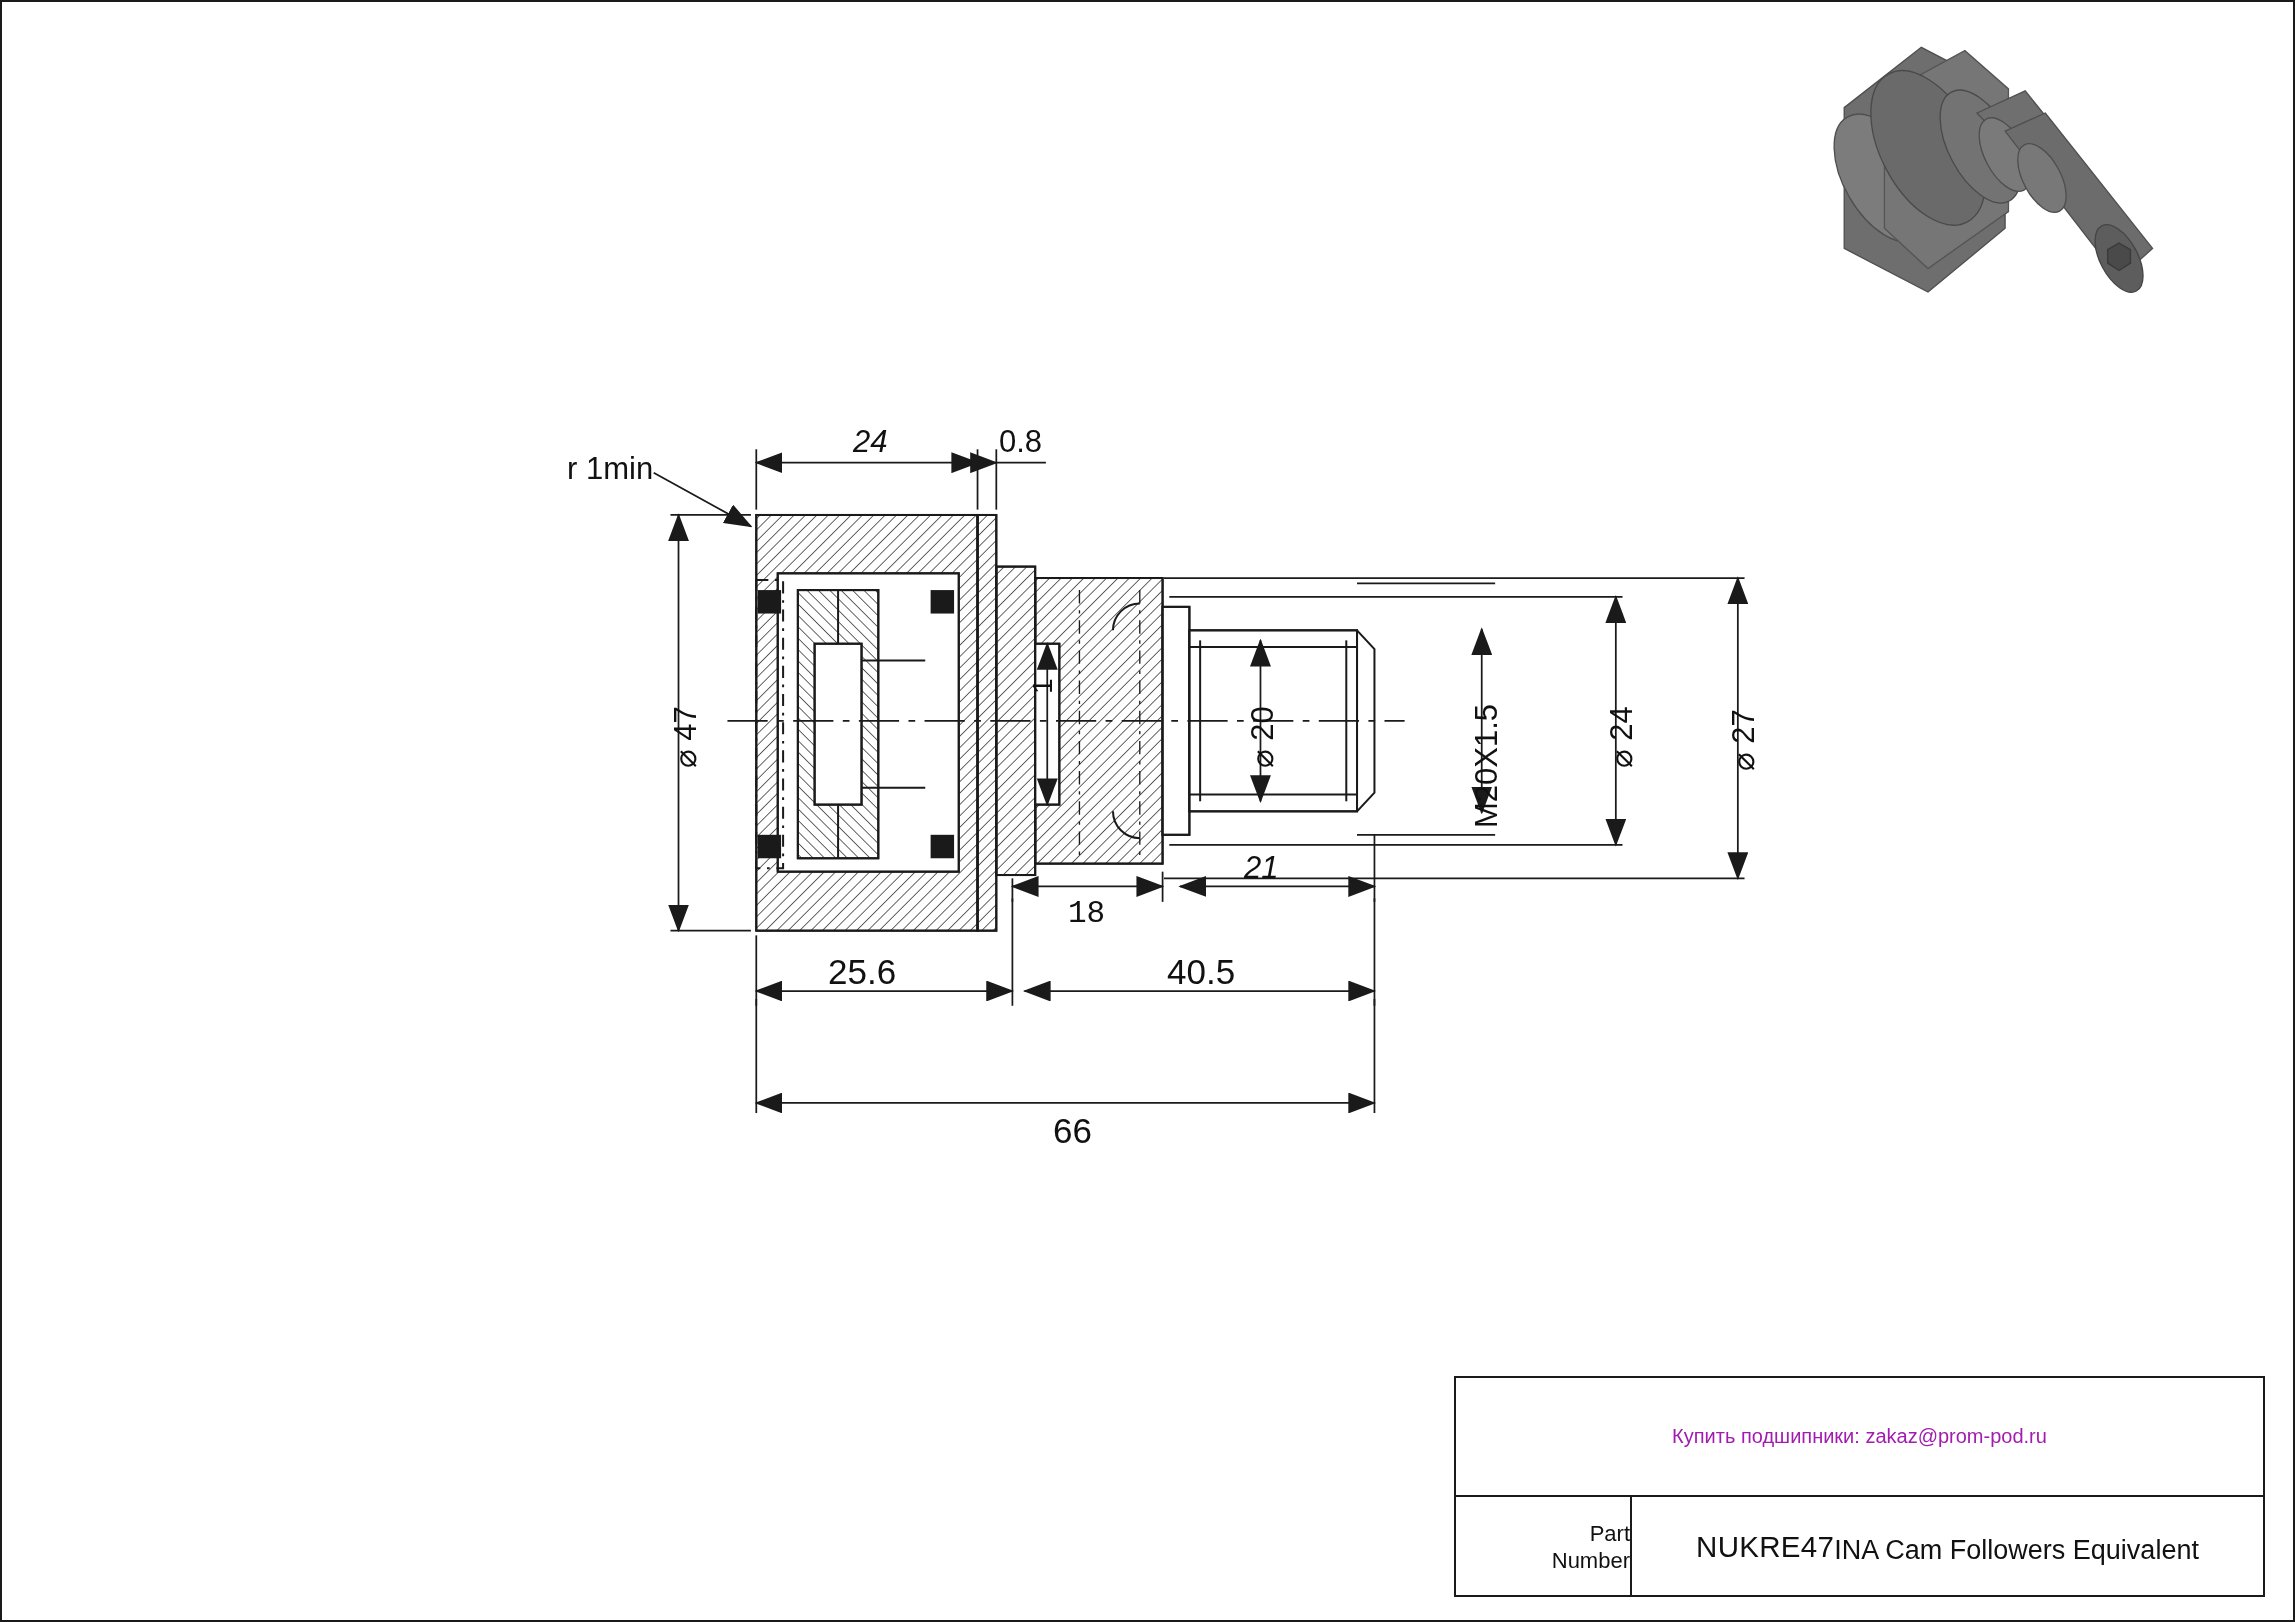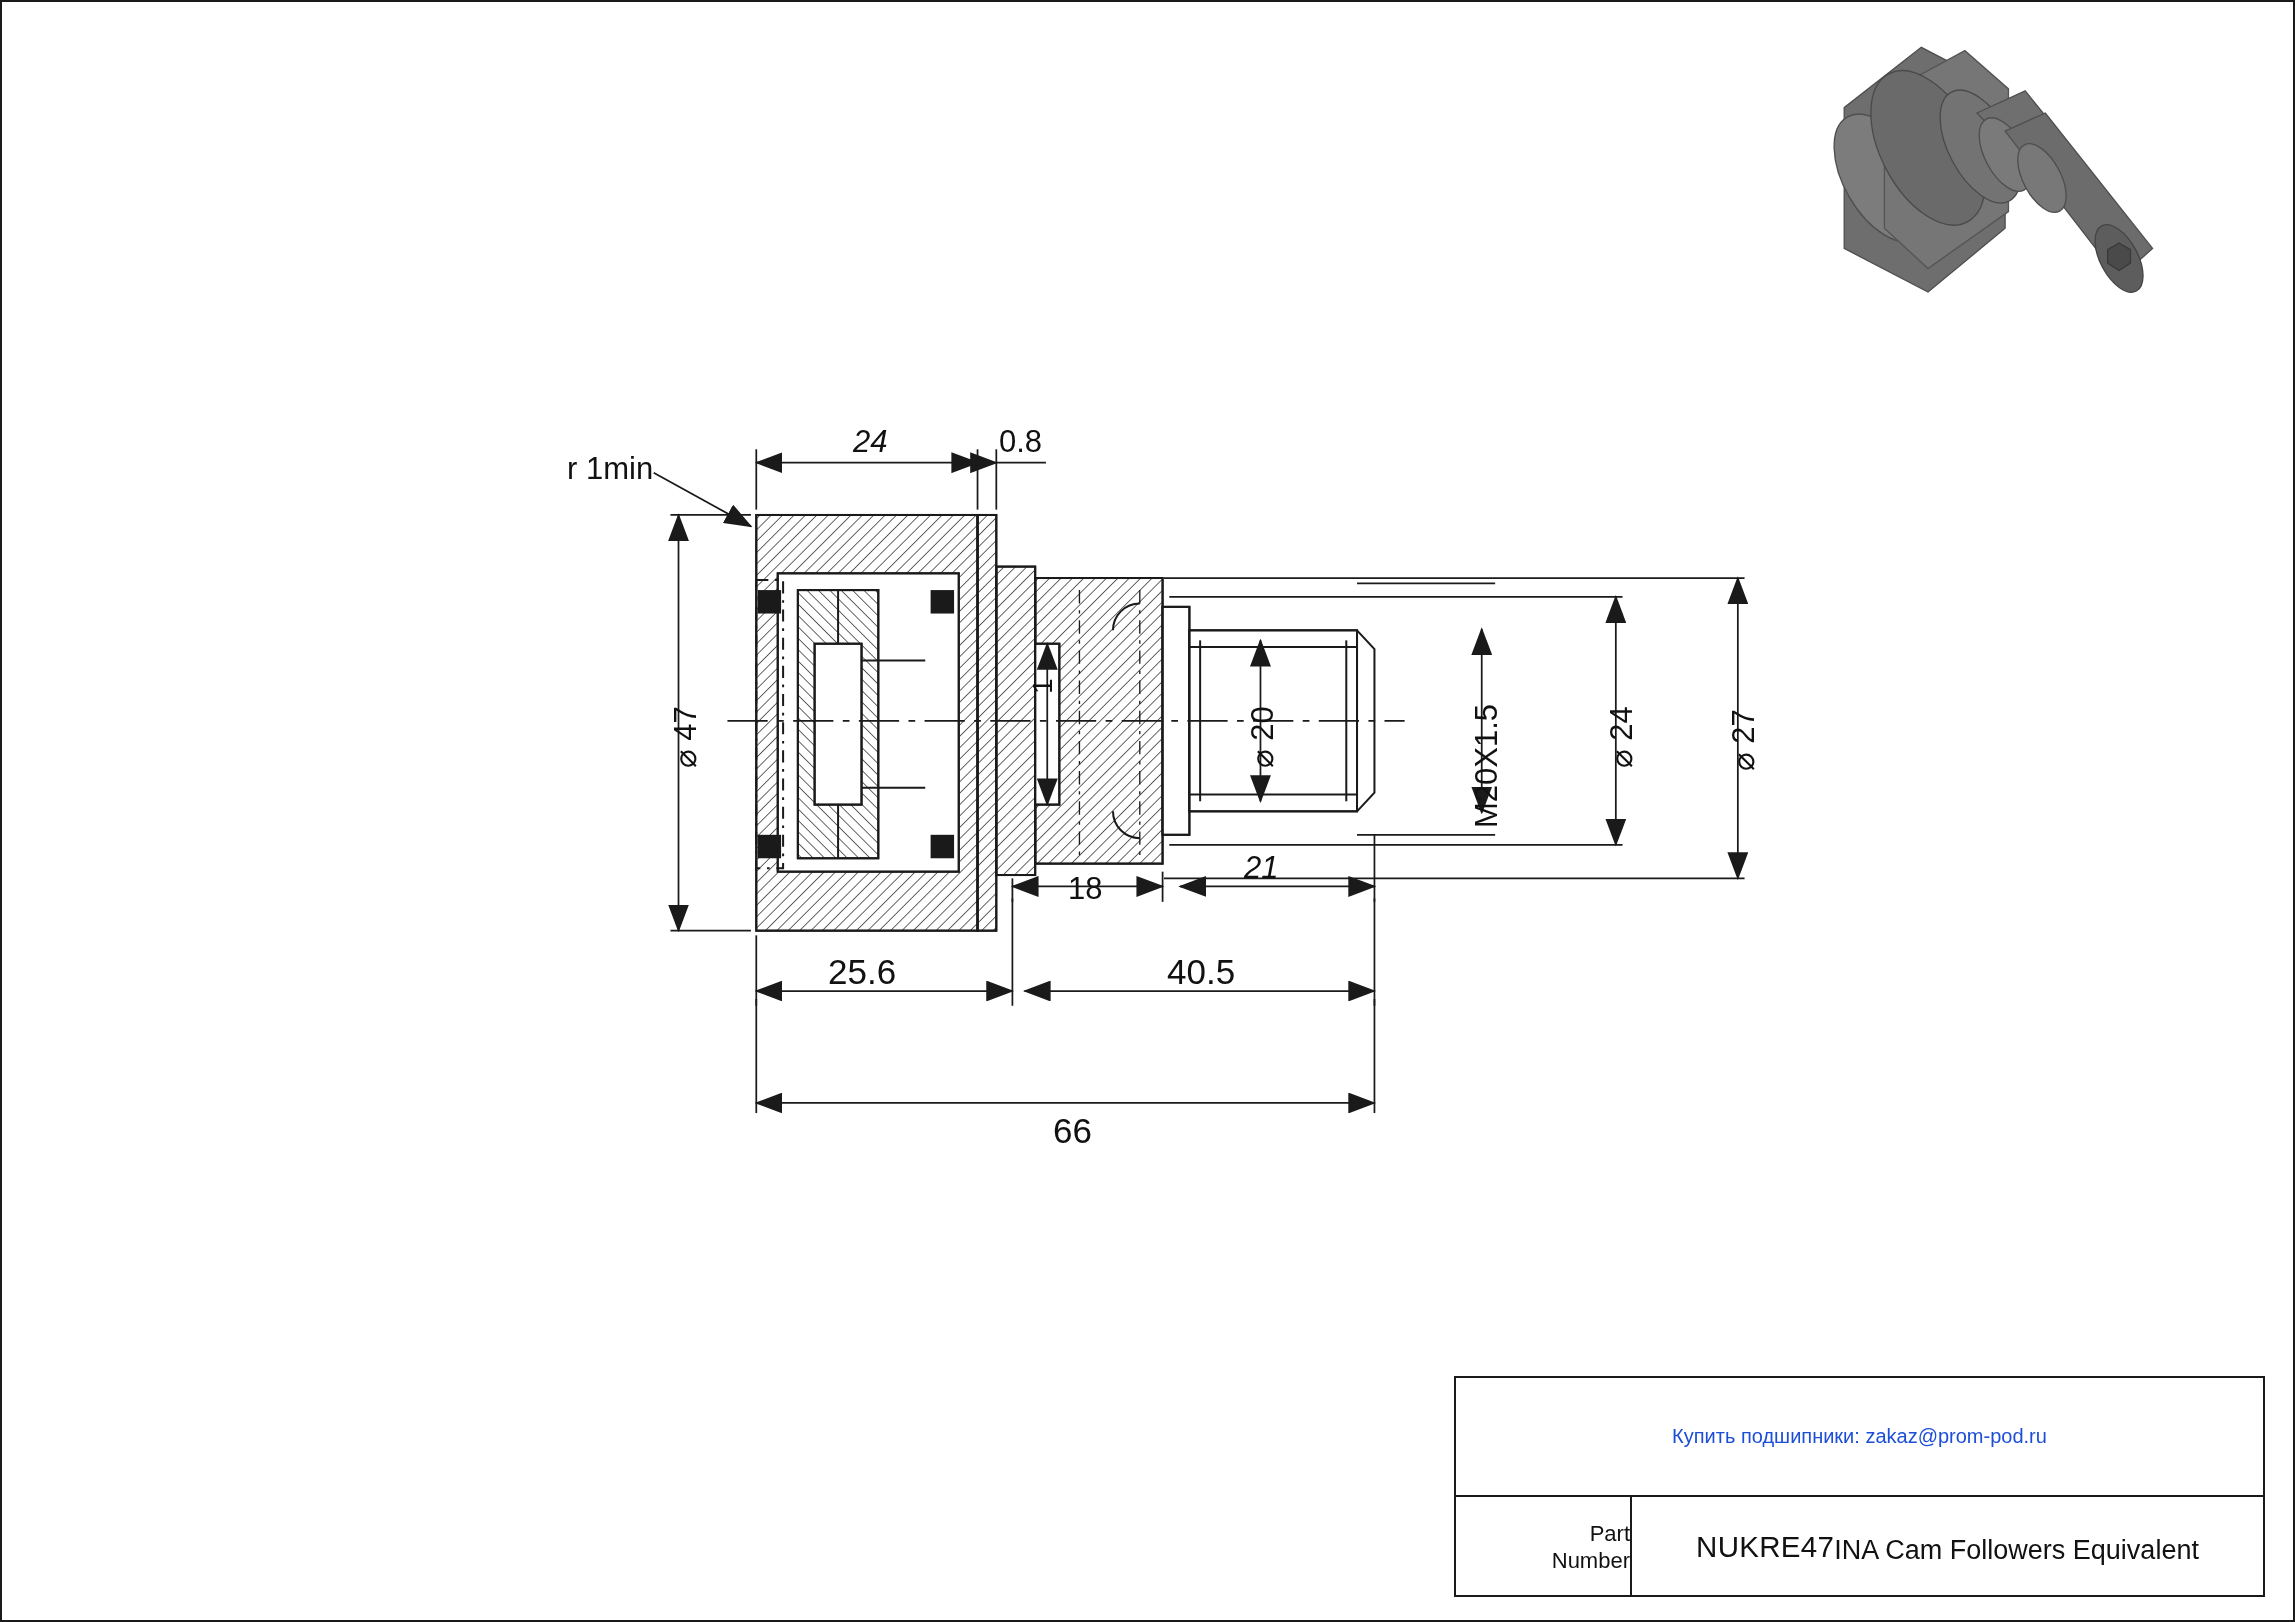--- a/index.html
+++ b/index.html
@@ -53,21 +53,21 @@
     width: 100%;
     height: 119px;
     box-sizing: border-box;
     border-bottom: 2px solid #1a1a1a;
     display: flex;
     align-items: center;
     justify-content: center;
   }
   .tb-email {
     font-size: 20px;
-    color: #1d4ed8;
+    color: #a21caf;
     text-align: center;
   }
   .tb-bottom {
     position: absolute;
     left: 0;
     top: 119px;
     width: 100%;
     height: 100px;
     display: flex;
   }
@@ -265,21 +265,21 @@
 <div class="dimtext vert" style="left:1027px; top:694px; transform:rotate(-90deg); font-size:28px;">1</div>
 
 <div class="dimtext vert" style="left:1244px; top:768px; transform:rotate(-90deg);">⌀ 20</div>
 
 <div class="dimtext vert" style="left:1469px; top:828px; transform:rotate(-90deg);">M20X1.5</div>
 
 <div class="dimtext vert" style="left:1603px; top:768px; transform:rotate(-90deg);">⌀ 24</div>
 
 <div class="dimtext vert" style="left:1725px; top:771px; transform:rotate(-90deg);">⌀ 27</div>
 
-<div class="dimtext" style="left:1068px; top:871px;">18</div>
+<div class="dimtext" style="left:1068px; top:896px;font-family:Liberation Mono, monospace;">18</div>
 <div class="dimtext" style="left:1244px; top:850px;font-style:italic;">21</div>
 
 <div class="dimtext" style="left:828px; top:952px; font-size:35px;">25.6</div>
 <div class="dimtext" style="left:1167px; top:952px; font-size:35px;">40.5</div>
 <div class="dimtext" style="left:1053px; top:1063px; font-size:35px;margin-top:48px;">66</div>
 
 <div class="title-block">
   <div class="tb-top">
     <div class="tb-email">Купить подшипники: zakaz@prom-pod.ru</div>
   </div>

